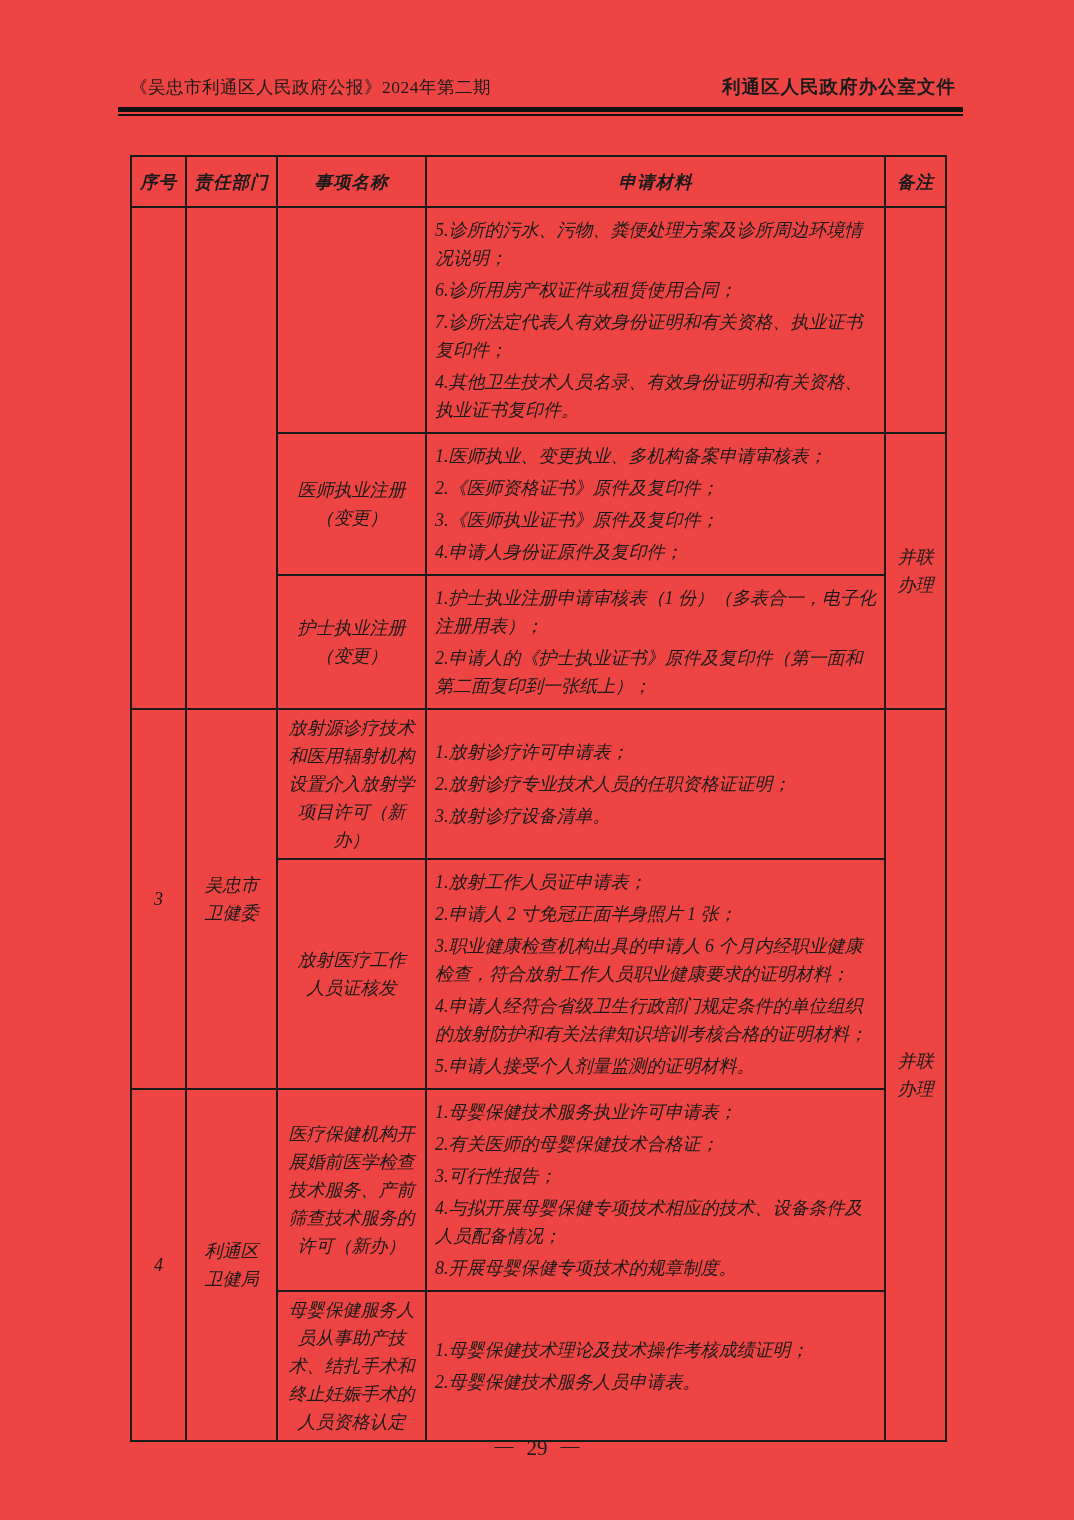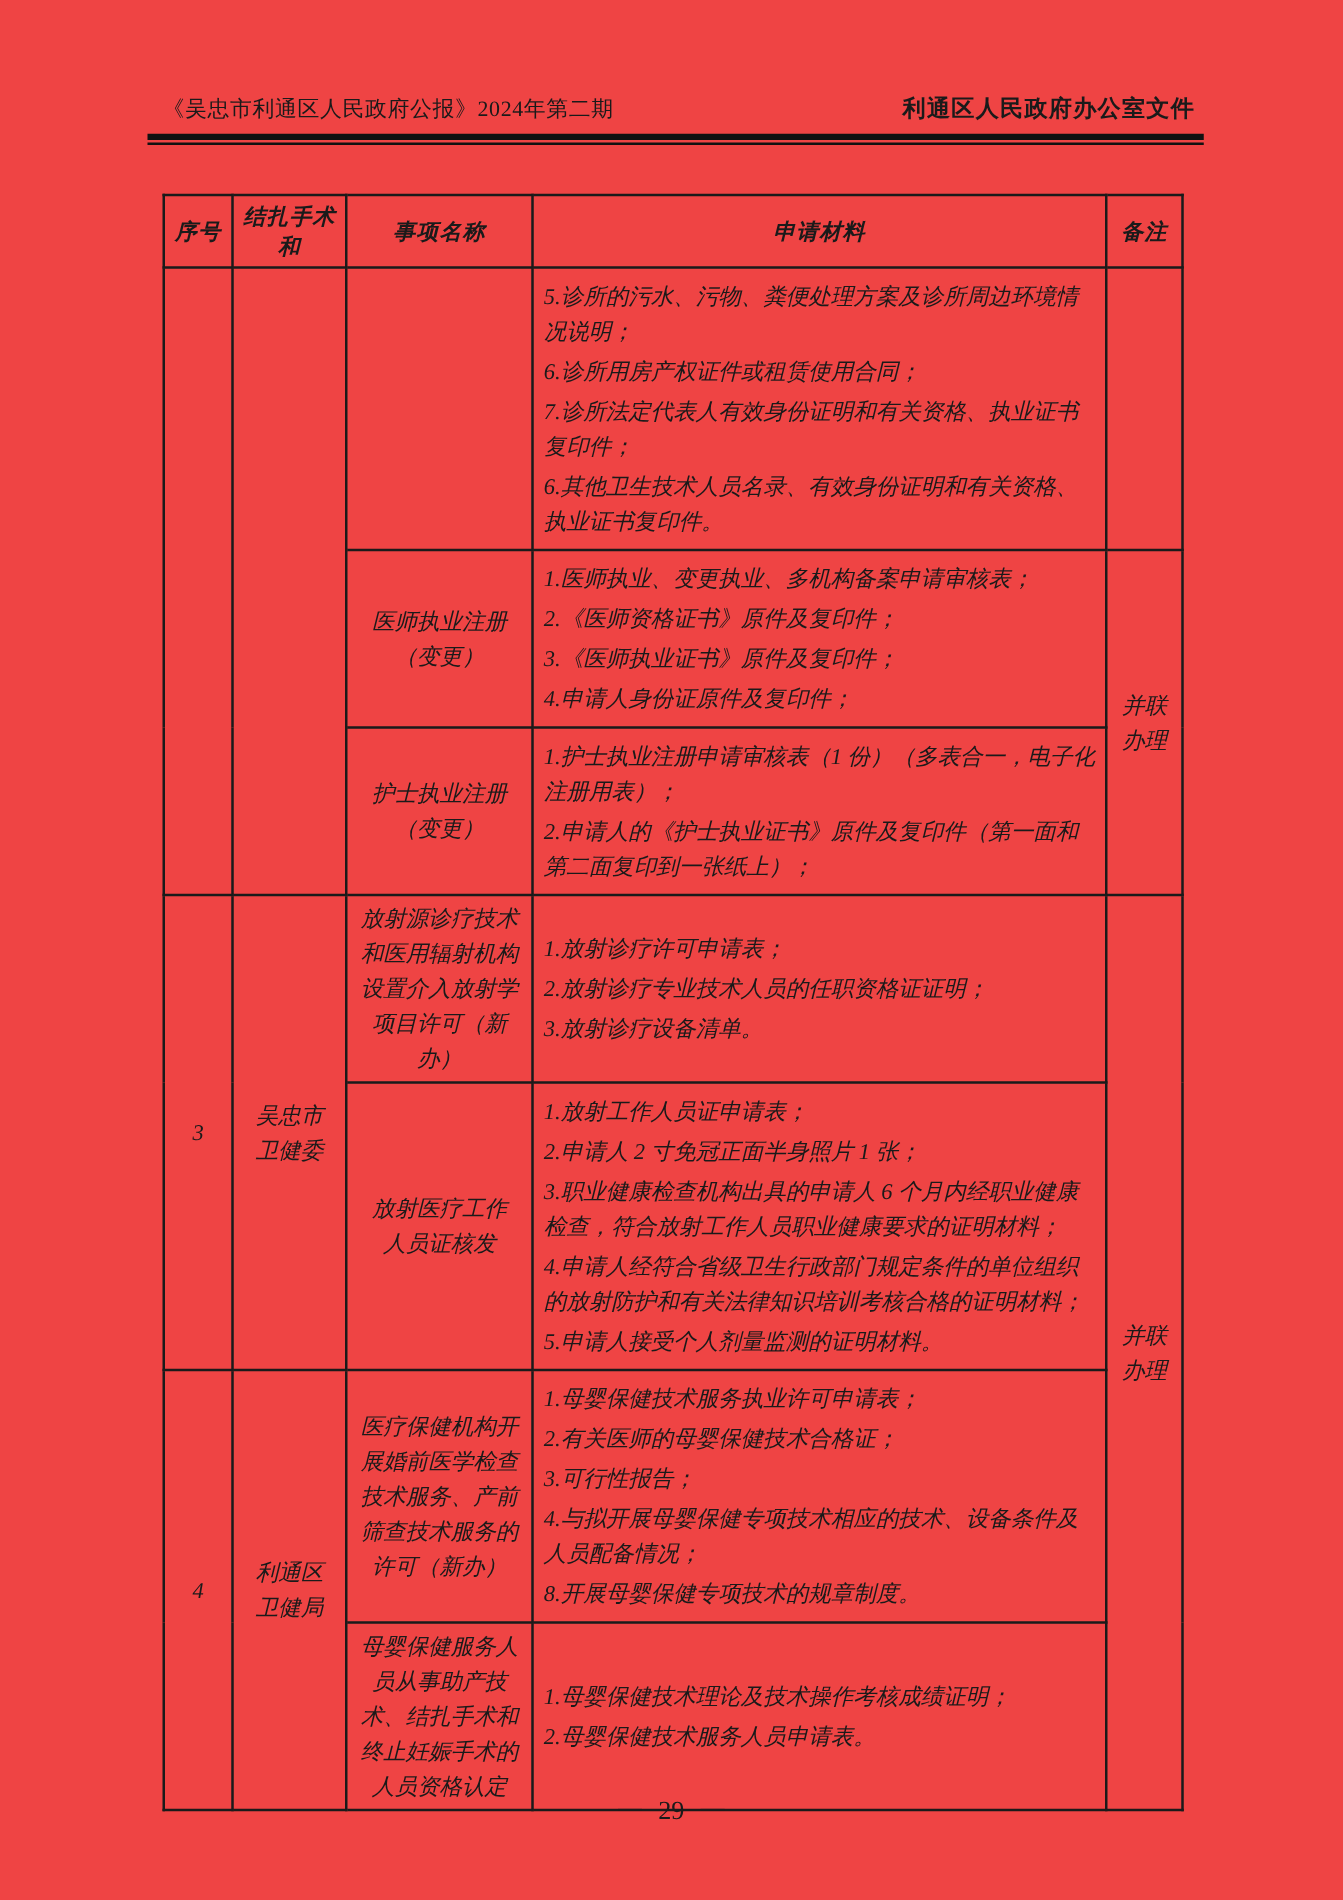--- a/index.html
+++ b/index.html
@@ -82,35 +82,35 @@
       <col style="width:55px">
         <col style="width:91px">
         <col style="width:149px">
       <col style="width:459px">
         <col style="width:61px">
     </colgroup>
 
     <tbody>
         <tr class="rh-hdr">
       <th>序号</th>
-      <th>结扎手术和</th>
+      <th>责任部门</th>
       <th>事项名称</th>
       <th>申请材料</th>
       <th>备注</th>
     </tr>
 
     <tr class="rh-a1">
       <td rowspan="3" class="c-center"></td>
       <td rowspan="3" class="c-center preline"></td>
       <td class="c-center preline"></td>
       <td class="materials">
             <div class="mitem">5.诊所的污水、污物、粪便处理方案及诊所周边环境情况说明；</div>
             <div class="mitem">6.诊所用房产权证件或租赁使用合同；</div>
             <div class="mitem">7.诊所法定代表人有效身份证明和有关资格、执业证书复印件；</div>
-            <div class="mitem">6.其他卫生技术人员名录、有效身份证明和有关资格、执业证书复印件。</div>
+            <div class="mitem">4.其他卫生技术人员名录、有效身份证明和有关资格、执业证书复印件。</div>
           </td>
       <td class="c-center preline"></td>
     </tr>
 
     <tr class="rh-a2">
       <td class="c-center preline">医师执业注册
 （变更）</td>
       <td class="materials">
             <div class="mitem">1.医师执业、变更执业、多机构备案申请审核表；</div>
             <div class="mitem">2.《医师资格证书》原件及复印件；</div>

